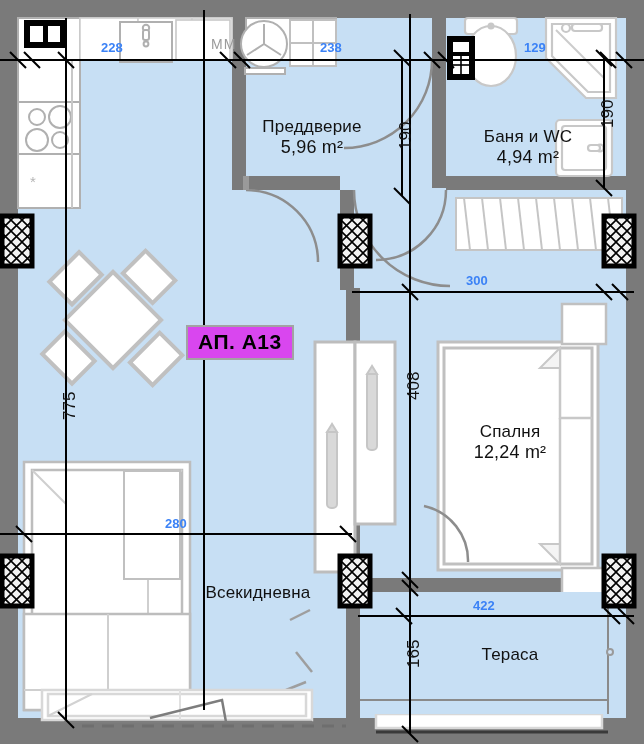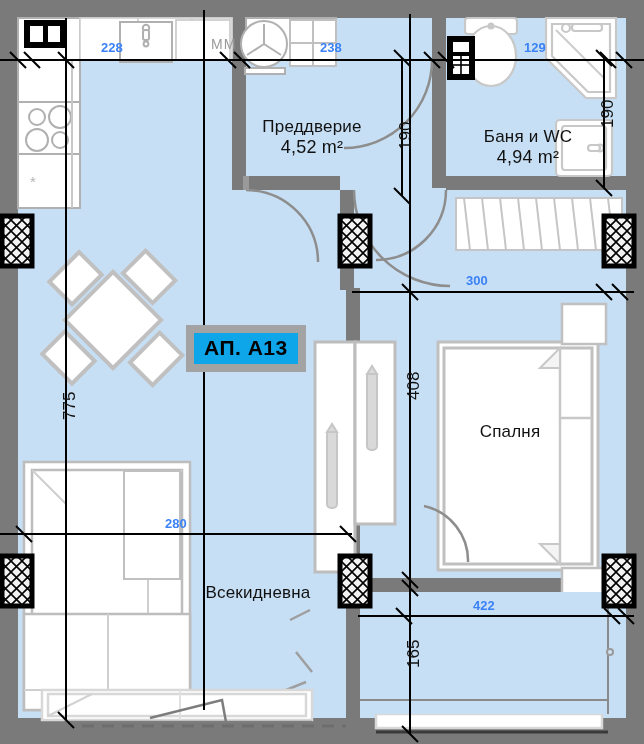--- a/index.html
+++ b/index.html
@@ -8,21 +8,21 @@
   #stage svg{position:absolute;left:0;top:0;}
   .lbl{position:absolute;text-align:center;color:#111;line-height:1.18;
        font-family:"Liberation Sans","DejaVu Sans",sans-serif;white-space:nowrap;}
   .rname{font-size:17px;letter-spacing:.2px;}
   .rarea{font-size:18px;letter-spacing:.2px;}
   .dim{position:absolute;font-size:13px;color:#3b82f6;white-space:nowrap;
        font-family:"Liberation Sans","DejaVu Sans",sans-serif;font-weight:bold;}
   .dimv{position:absolute;font-size:17px;color:#111;white-space:nowrap;
         transform-origin:0 0;transform:rotate(-90deg);
         font-family:"Liberation Sans","DejaVu Sans",sans-serif;}
-  #apt-tag{position:absolute;border:8px solid #a3a3a3;background:#0ea5e9;
+  #apt-tag{position:absolute;border:2px solid #a3a3a3;background:#d946ef;
            padding:3px 10px 4px 10px;font-size:21px;font-weight:bold;color:#000;
            letter-spacing:.5px;font-family:"Liberation Sans","DejaVu Sans",sans-serif;}
   .mm{position:absolute;font-size:14px;color:#9a9a9a;letter-spacing:1px;}
   .star{position:absolute;font-size:15px;color:#b5b5b5;}
 </style>
 </head>
 <body>
 
 <div id="stage">
 
@@ -323,37 +323,39 @@
     <path d="M604 608 L620 624 M618 608 L634 624"></path>
 
     <line x1="410" y1="588" x2="410" y2="734"></line>
     <path d="M402 580 L418 596"></path>
     <path d="M402 726 L418 742"></path>
   </g>
 </svg>
 
 <div class="lbl" style="left:222px;top:117px;width:180px;">
   <div class="rname">Преддверие</div>
-  <div class="rarea">4,52 m²</div>
+  <div class="rarea">5,96 m²</div>
 </div>
 
 <div class="lbl" style="left:432px;top:127px;width:192px;">
   <div class="rname">Баня и WC</div>
   <div class="rarea">4,94 m²</div>
 </div>
 
 <div class="lbl" style="left:420px;top:422px;width:180px;">
   <div class="rname">Спалня</div>
+  <div class="rarea">12,24 m²</div>
 </div>
 
 <div class="lbl" style="left:168px;top:583px;width:180px;">
   <div class="rname">Всекидневна</div>
 </div>
 
 <div class="lbl" style="left:420px;top:645px;width:180px;">
+  <div class="rname">Тераса</div>
 </div>
 
 <div id="apt-tag" style="left:186px;top:325px;">АП. А13</div>
 
 <div class="mm" style="left:192px;top:36px;margin-left:19px;">ММ</div>
 <div class="star" style="left:30px;top:173px;">*</div>
 
 <div class="dim" style="left:101px;top:40px;">228</div>
 <div class="dim" style="left:320px;top:40px;">238</div>
 <div class="dim" style="left:524px;top:40px;">129</div>

